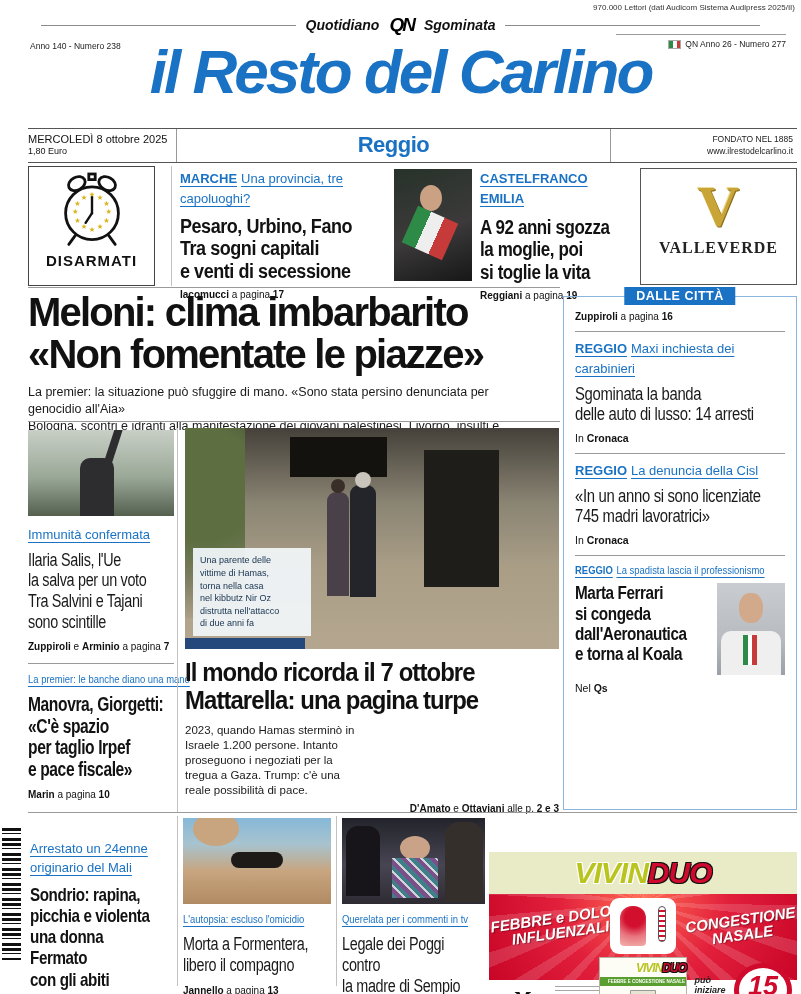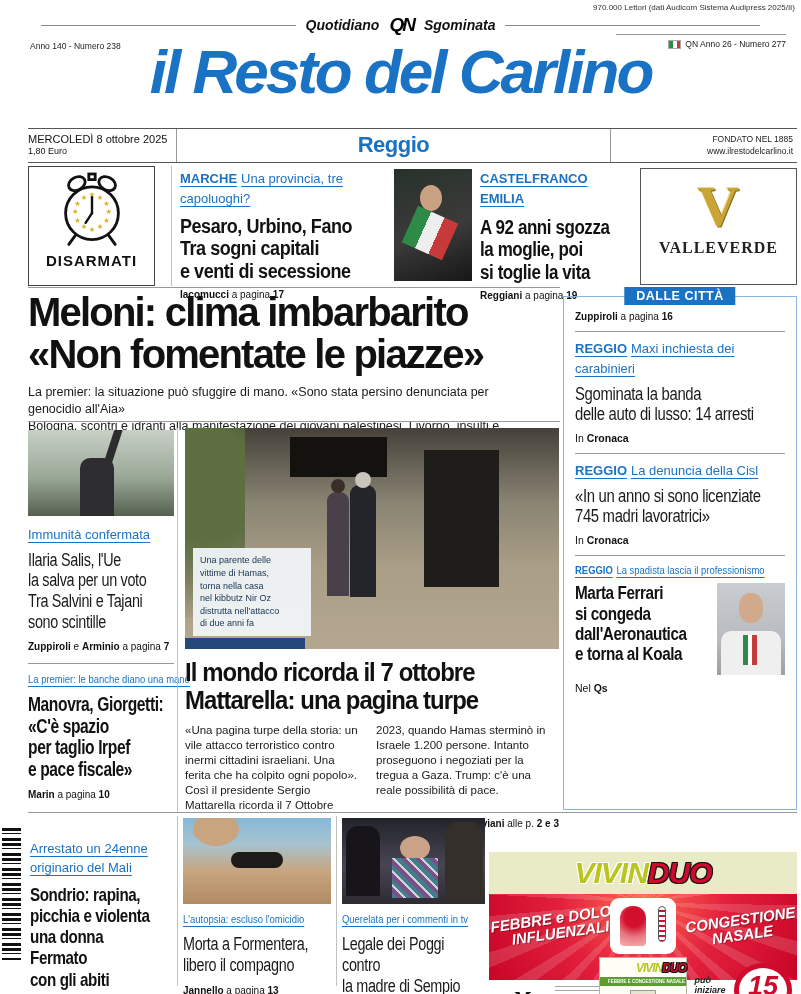--- a/index.html
+++ b/index.html
@@ -334,21 +334,20 @@
     <div class="capbox pre">Una parente delle
 vittime di Hamas,
 torna nella casa
 nel kibbutz Nir Oz
 distrutta nell'attacco
 di due anni fa</div>
   </div>
   <div class="c-head pre sx92">Il mondo ricorda il 7 ottobre
 Mattarella: una pagina turpe</div>
   <div class="bodyrow">
-    <div class="col">«Una pagina turpe della storia: un vile attacco terroristico contro inermi cittadini israeliani. Una ferita che ha colpito ogni popolo». Così il presidente Sergio Mattarella ricorda il 7 Ottobre</div>
     <div class="col">2023, quando Hamas sterminò in Israele 1.200 persone. Intanto proseguono i negoziati per la tregua a Gaza. Trump: c'è una reale possibilità di pace.</div>
   </div>
   <div class="byline c-by">
     <b>D'Amato</b><span> e </span><b>Ottaviani</b><span> alle p. </span><b>2 e 3</b>
   </div>
 </div>
 
 <div class="abs rightbox">
   <div class="badge">DALLE CITTÀ</div>
 

